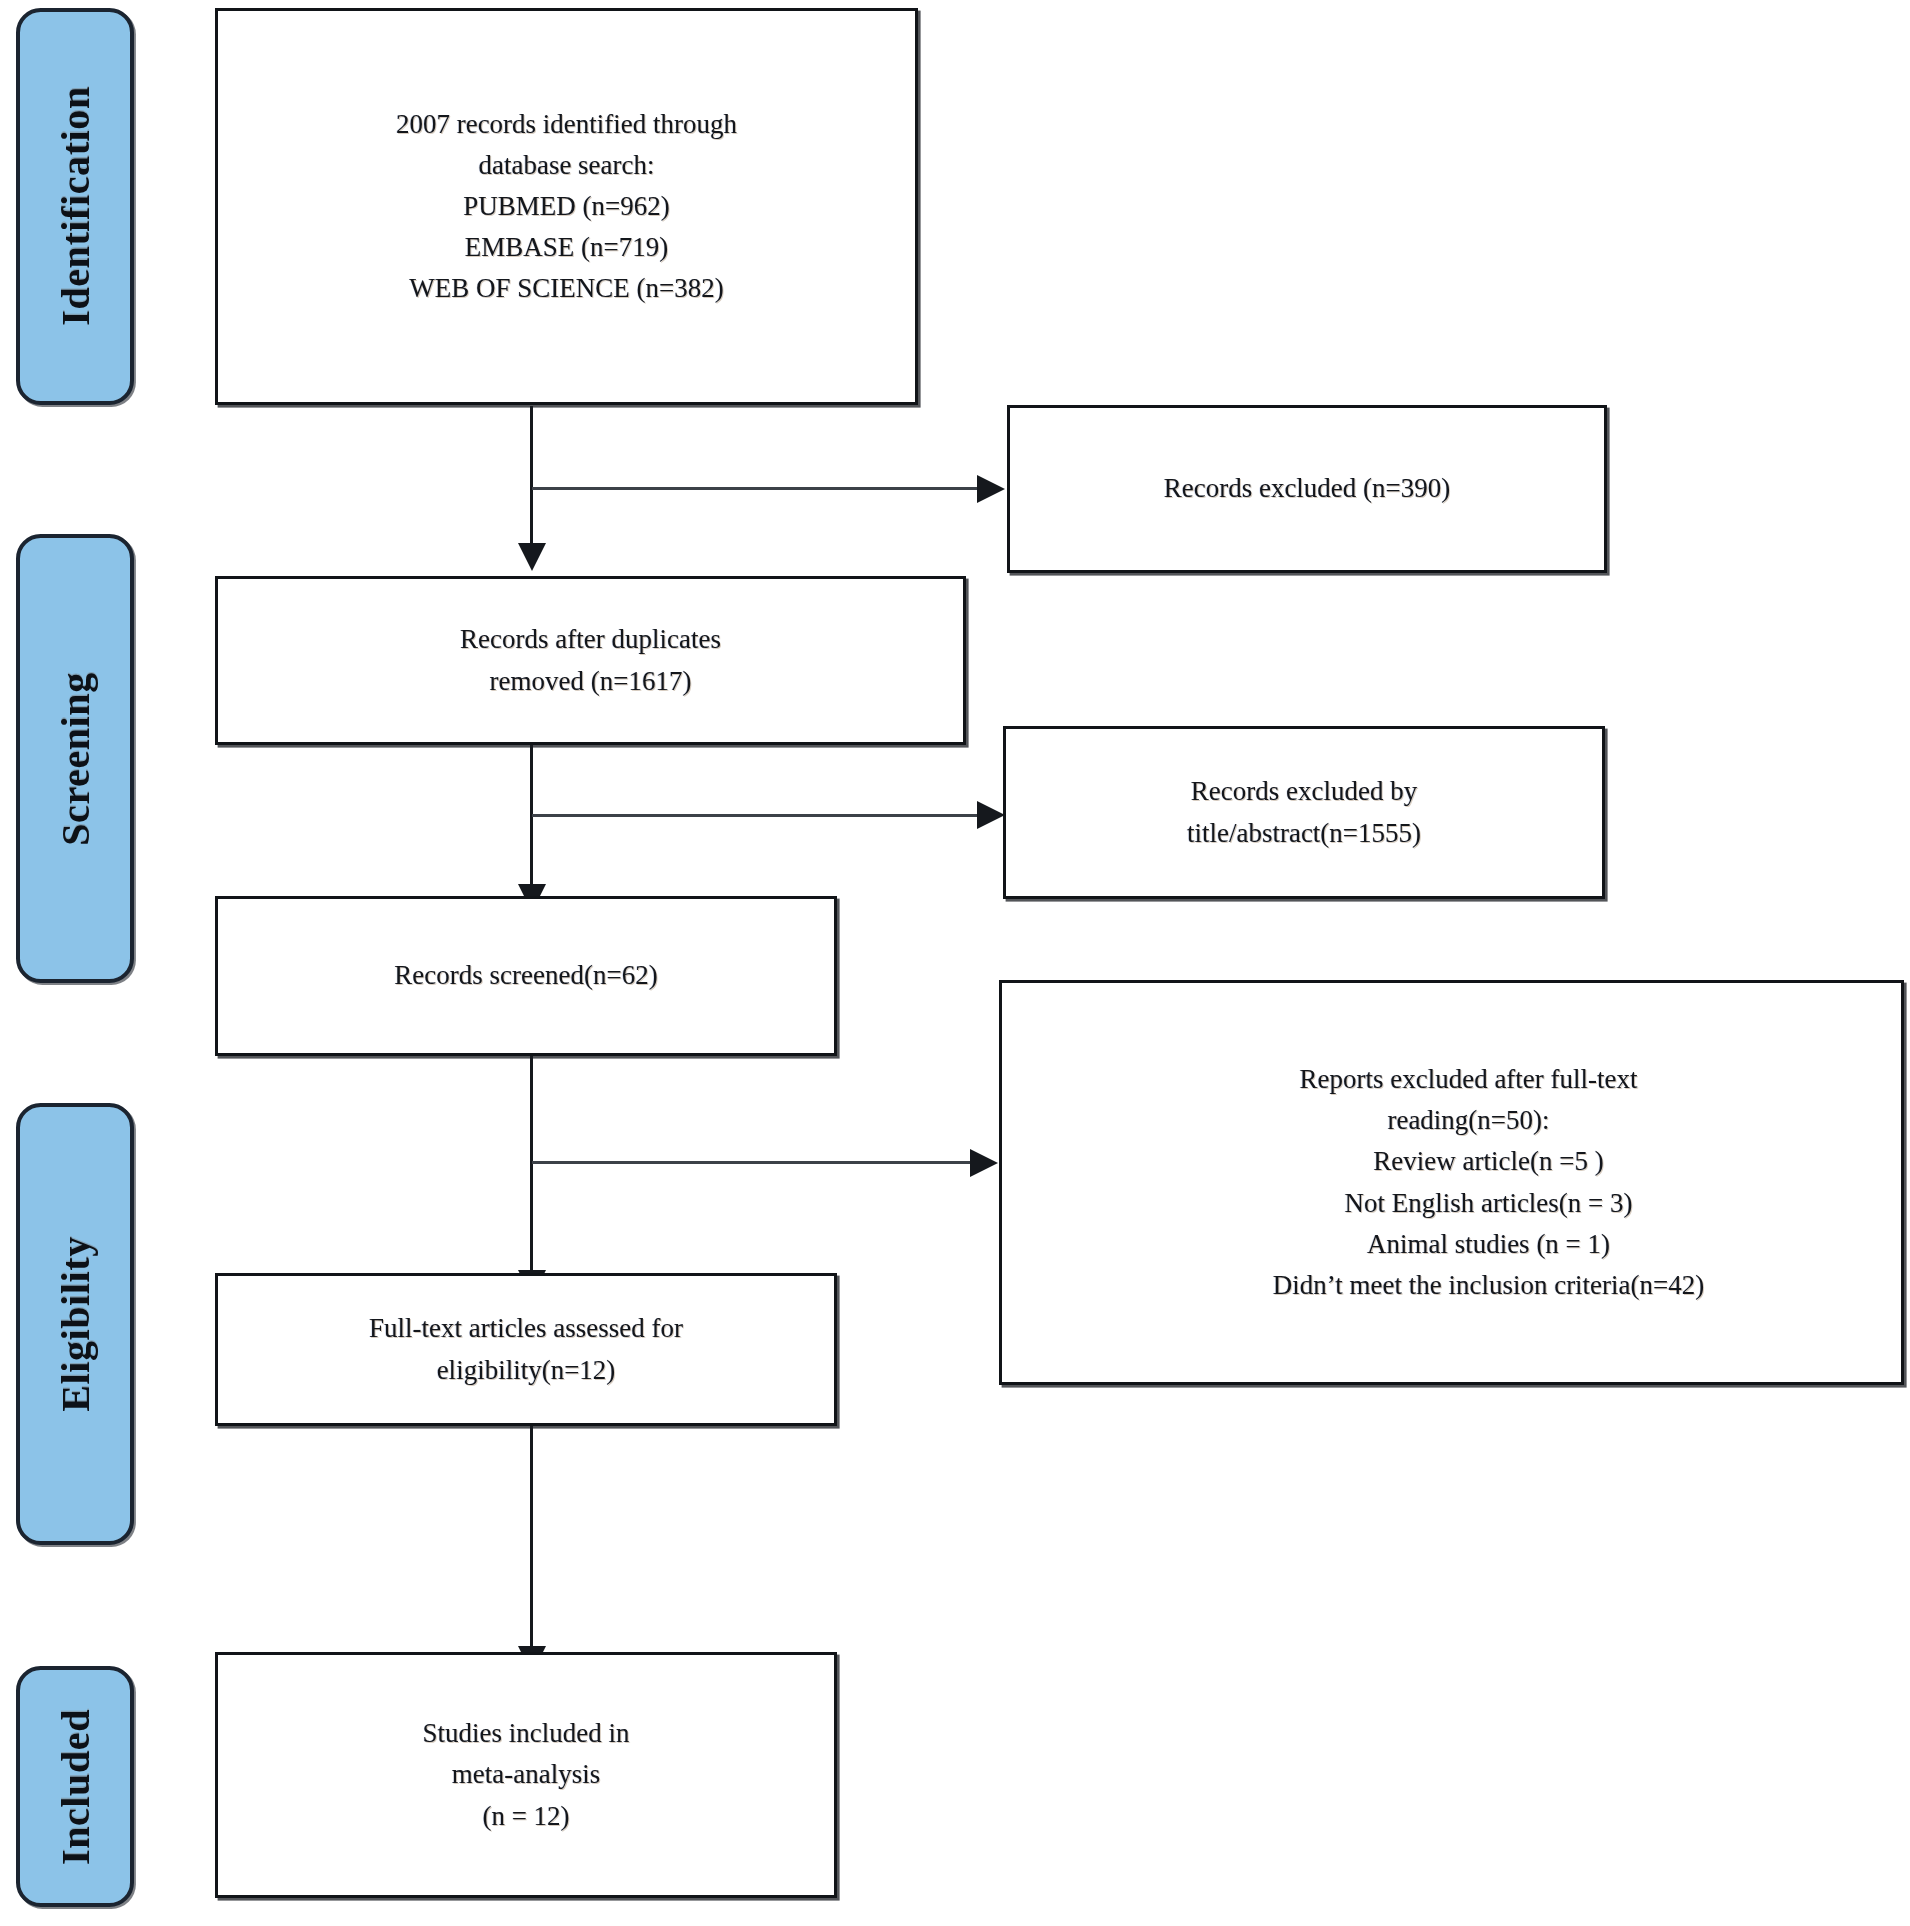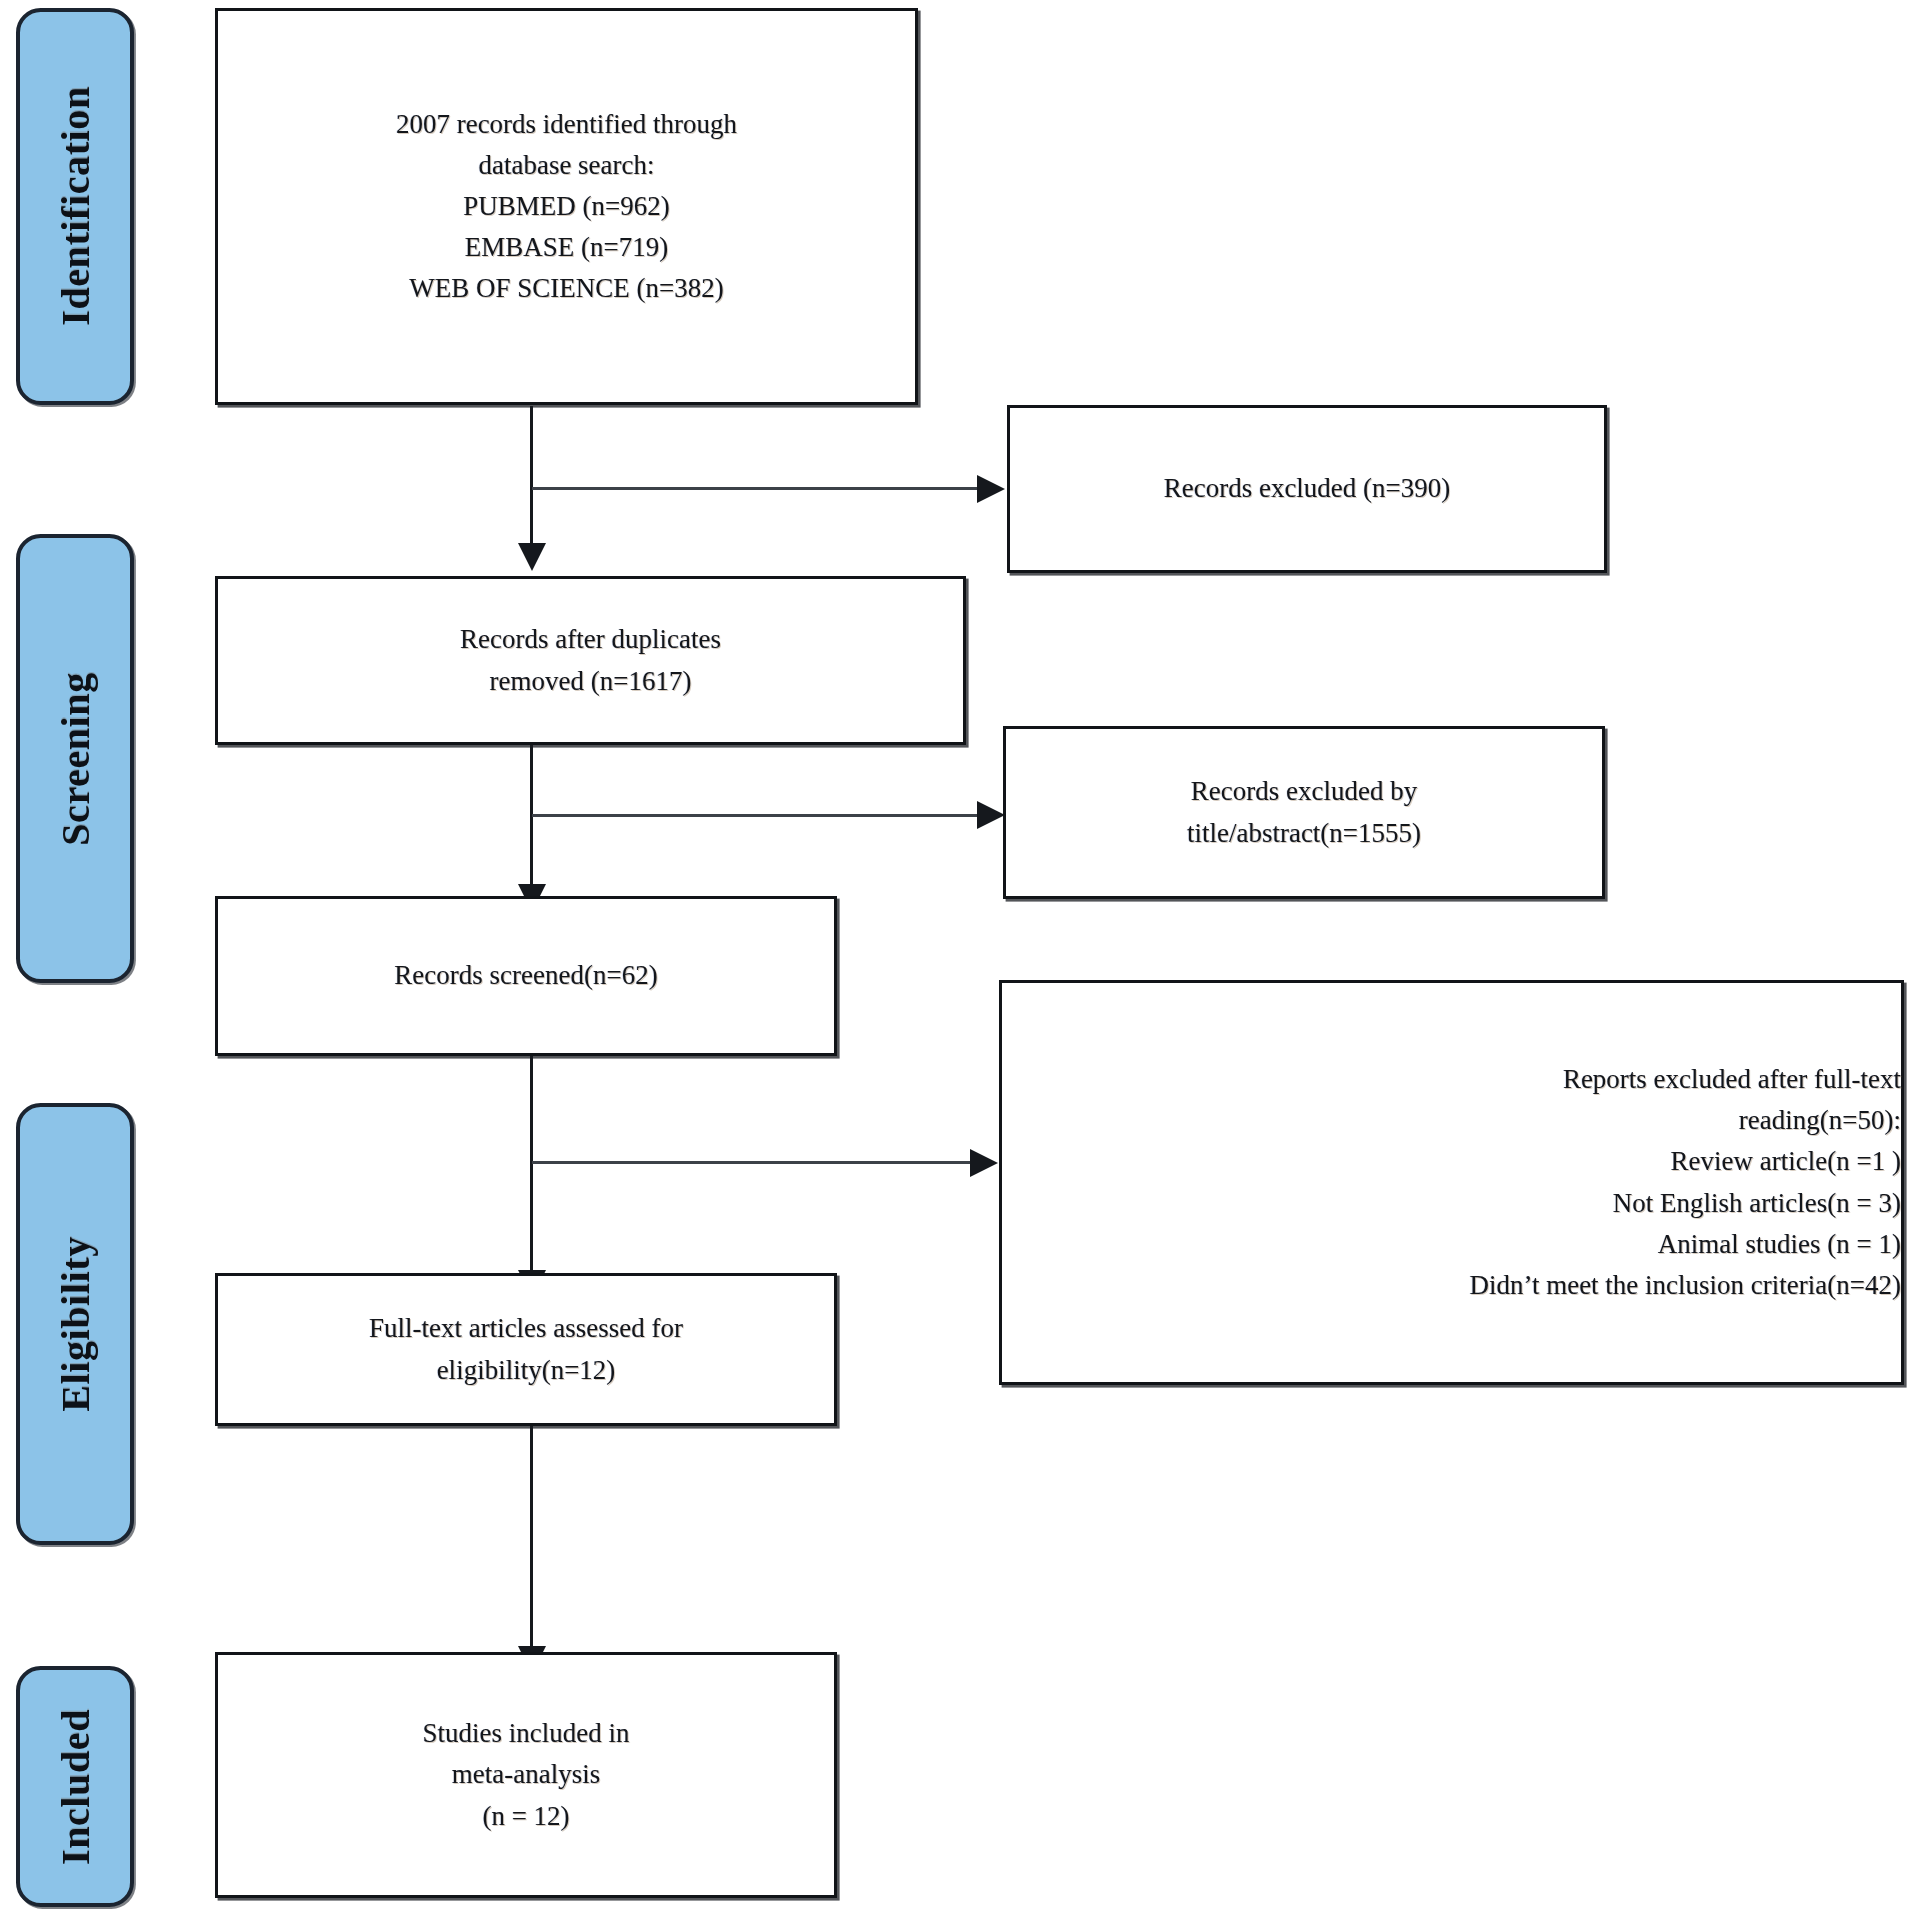--- a/index.html
+++ b/index.html
@@ -52,21 +52,21 @@
   .flow-box .line {
     display: block;
     font-size: 27px;
     line-height: 1.52;
     color: #13161b;
     text-shadow: 1px 0.6px 0 rgba(150,120,90,0.38),
                  -0.6px 0 0 rgba(60,90,170,0.22);
   }
   .center .line { text-align: center; }
   .left-align { padding-left: 34px; }
-  .left-align .line { text-align: right; }
+  .left-align .line { text-align: center; }
   .indent { padding-left: 40px; display: block; }
 
   
   .v-line {
     position: absolute;
     width: 3.2px;
     background: #15181d;
   }
   .h-line {
     position: absolute;
@@ -154,21 +154,21 @@
     <span class="line">title/abstract(n=1555)</span>
   </div>
 
   <div class="flow-box center" style="left:215px; top:896px; width:622px; height:160px;">
     <span class="line">Records screened(n=62)</span>
   </div>
 
   <div class="flow-box left-align" style="left:999px; top:980px; width:905px; height:405px;">
     <span class="line">Reports excluded after full-text</span>
     <span class="line">reading(n=50):</span>
-    <span class="line indent">Review article(n =1 )</span>
+    <span class="line indent">Review article(n =5 )</span>
     <span class="line indent">Not English articles(n = 3)</span>
     <span class="line indent">Animal studies (n = 1)</span>
     <span class="line indent">Didn’t meet the inclusion criteria(n=42)</span>
   </div>
 
   <div class="flow-box center" style="left:215px; top:1273px; width:622px; height:153px;">
     <span class="line">Full-text articles assessed for</span>
     <span class="line">eligibility(n=12)</span>
   </div>
 

